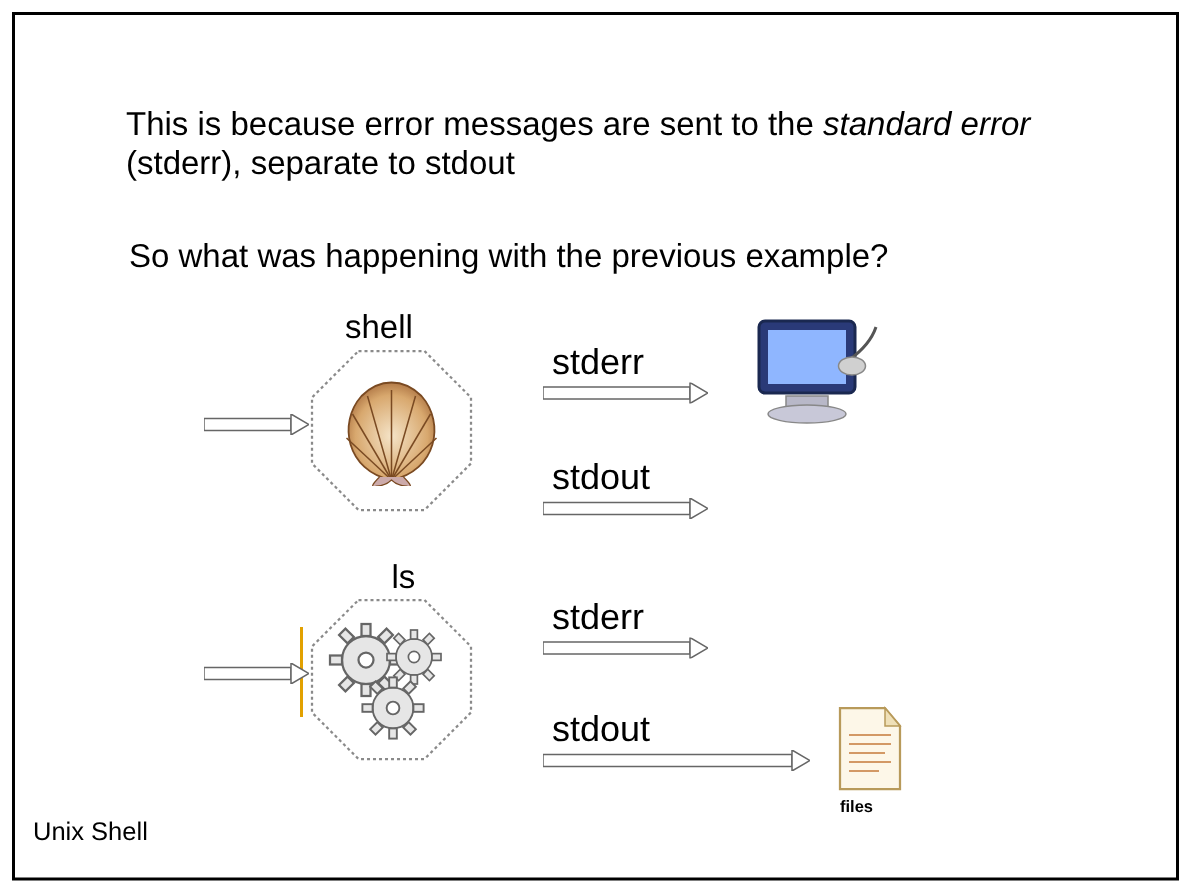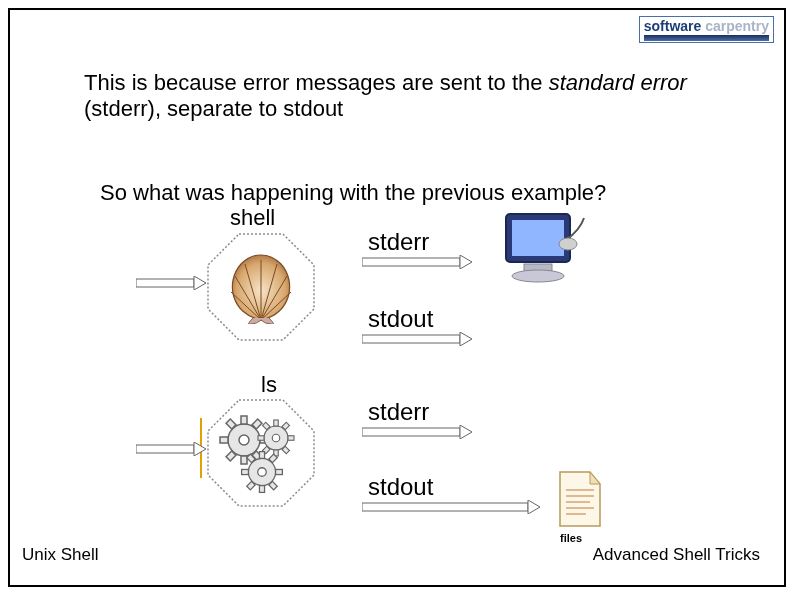--- a/index.html
+++ b/index.html
@@ -11,21 +11,21 @@
   .logo {
     position: absolute; right: 10px; top: 6px;
     border: 1px solid #4a6ea8; padding: 1px 4px;
     font-size: 14px;
   }
   .logo .sw { font-weight: bold; color: #1c3e77; }
   .logo .carp { color: #a8b4c8; font-weight: bold; }
   .logo .band { display:block; height:6px; background: linear-gradient(#1a2f5b,#4a6ea8); margin-top:1px;}
   .body-text { position: absolute; left: 74px; top: 60px; width: 640px; font-size: 22px; line-height: 1.2; }
   .body-text .em { font-style: italic; }
-  .q { position: absolute; left: 90px; top: 148px; width: 640px; font-size: 22px; line-height: 1.2; margin-top: 22px; }
+  .q { position: absolute; left: 76px; top: 148px; width: 640px; font-size: 22px; line-height: 1.2; }
   .mono { font-family: Liberation Sans, sans-serif; }
 
   
   .shell-label { position:absolute; left:220px; top:195px; font-size:22px; }
   .ls-label    { position:absolute; left:235px; top:362px; font-size:22px;margin-left:16px; }
 
   .octagon {
     position:absolute; width:110px; height:110px;
     border: none;
   }
@@ -60,26 +60,20 @@
   .files-cap { position:absolute; left:550px; top:522px; font-size:11px; font-weight:bold; }
 
   .footer-left { position:absolute; left:12px; bottom:20px; font-size:17px; }
   .footer-right { position:absolute; right:24px; bottom:20px; font-size:17px; }
 </style>
 </head>
 <body>
 
 <div class="page">
 
-  <div class="logo">
-    <span class="sw">software</span>
-    <span> </span>
-    <span class="carp">carpentry</span>
-    <span class="band"></span>
-  </div>
 
   <div class="body-text">
     <span>This is because error messages are sent to the </span><span class="em">standard error</span><span> (stderr), separate to stdout</span>
   </div>
 
   <div class="q">So what was happening with the previous example?</div>
 
   <div class="mono shell-label">shell</div>
   <div class="mono ls-label">ls</div>
 
@@ -221,15 +215,14 @@
         <line x1="10" y1="26" x2="38" y2="26"></line>
         <line x1="10" y1="32" x2="34" y2="32"></line>
         <line x1="10" y1="38" x2="38" y2="38"></line>
         <line x1="10" y1="44" x2="30" y2="44"></line>
       </g>
     </svg>
   </div>
   <div class="files-cap">files</div>
 
   <div class="footer-left">Unix Shell</div>
-  <div class="footer-right">Advanced Shell Tricks</div>
 
 </div>
 
 </body></html>

